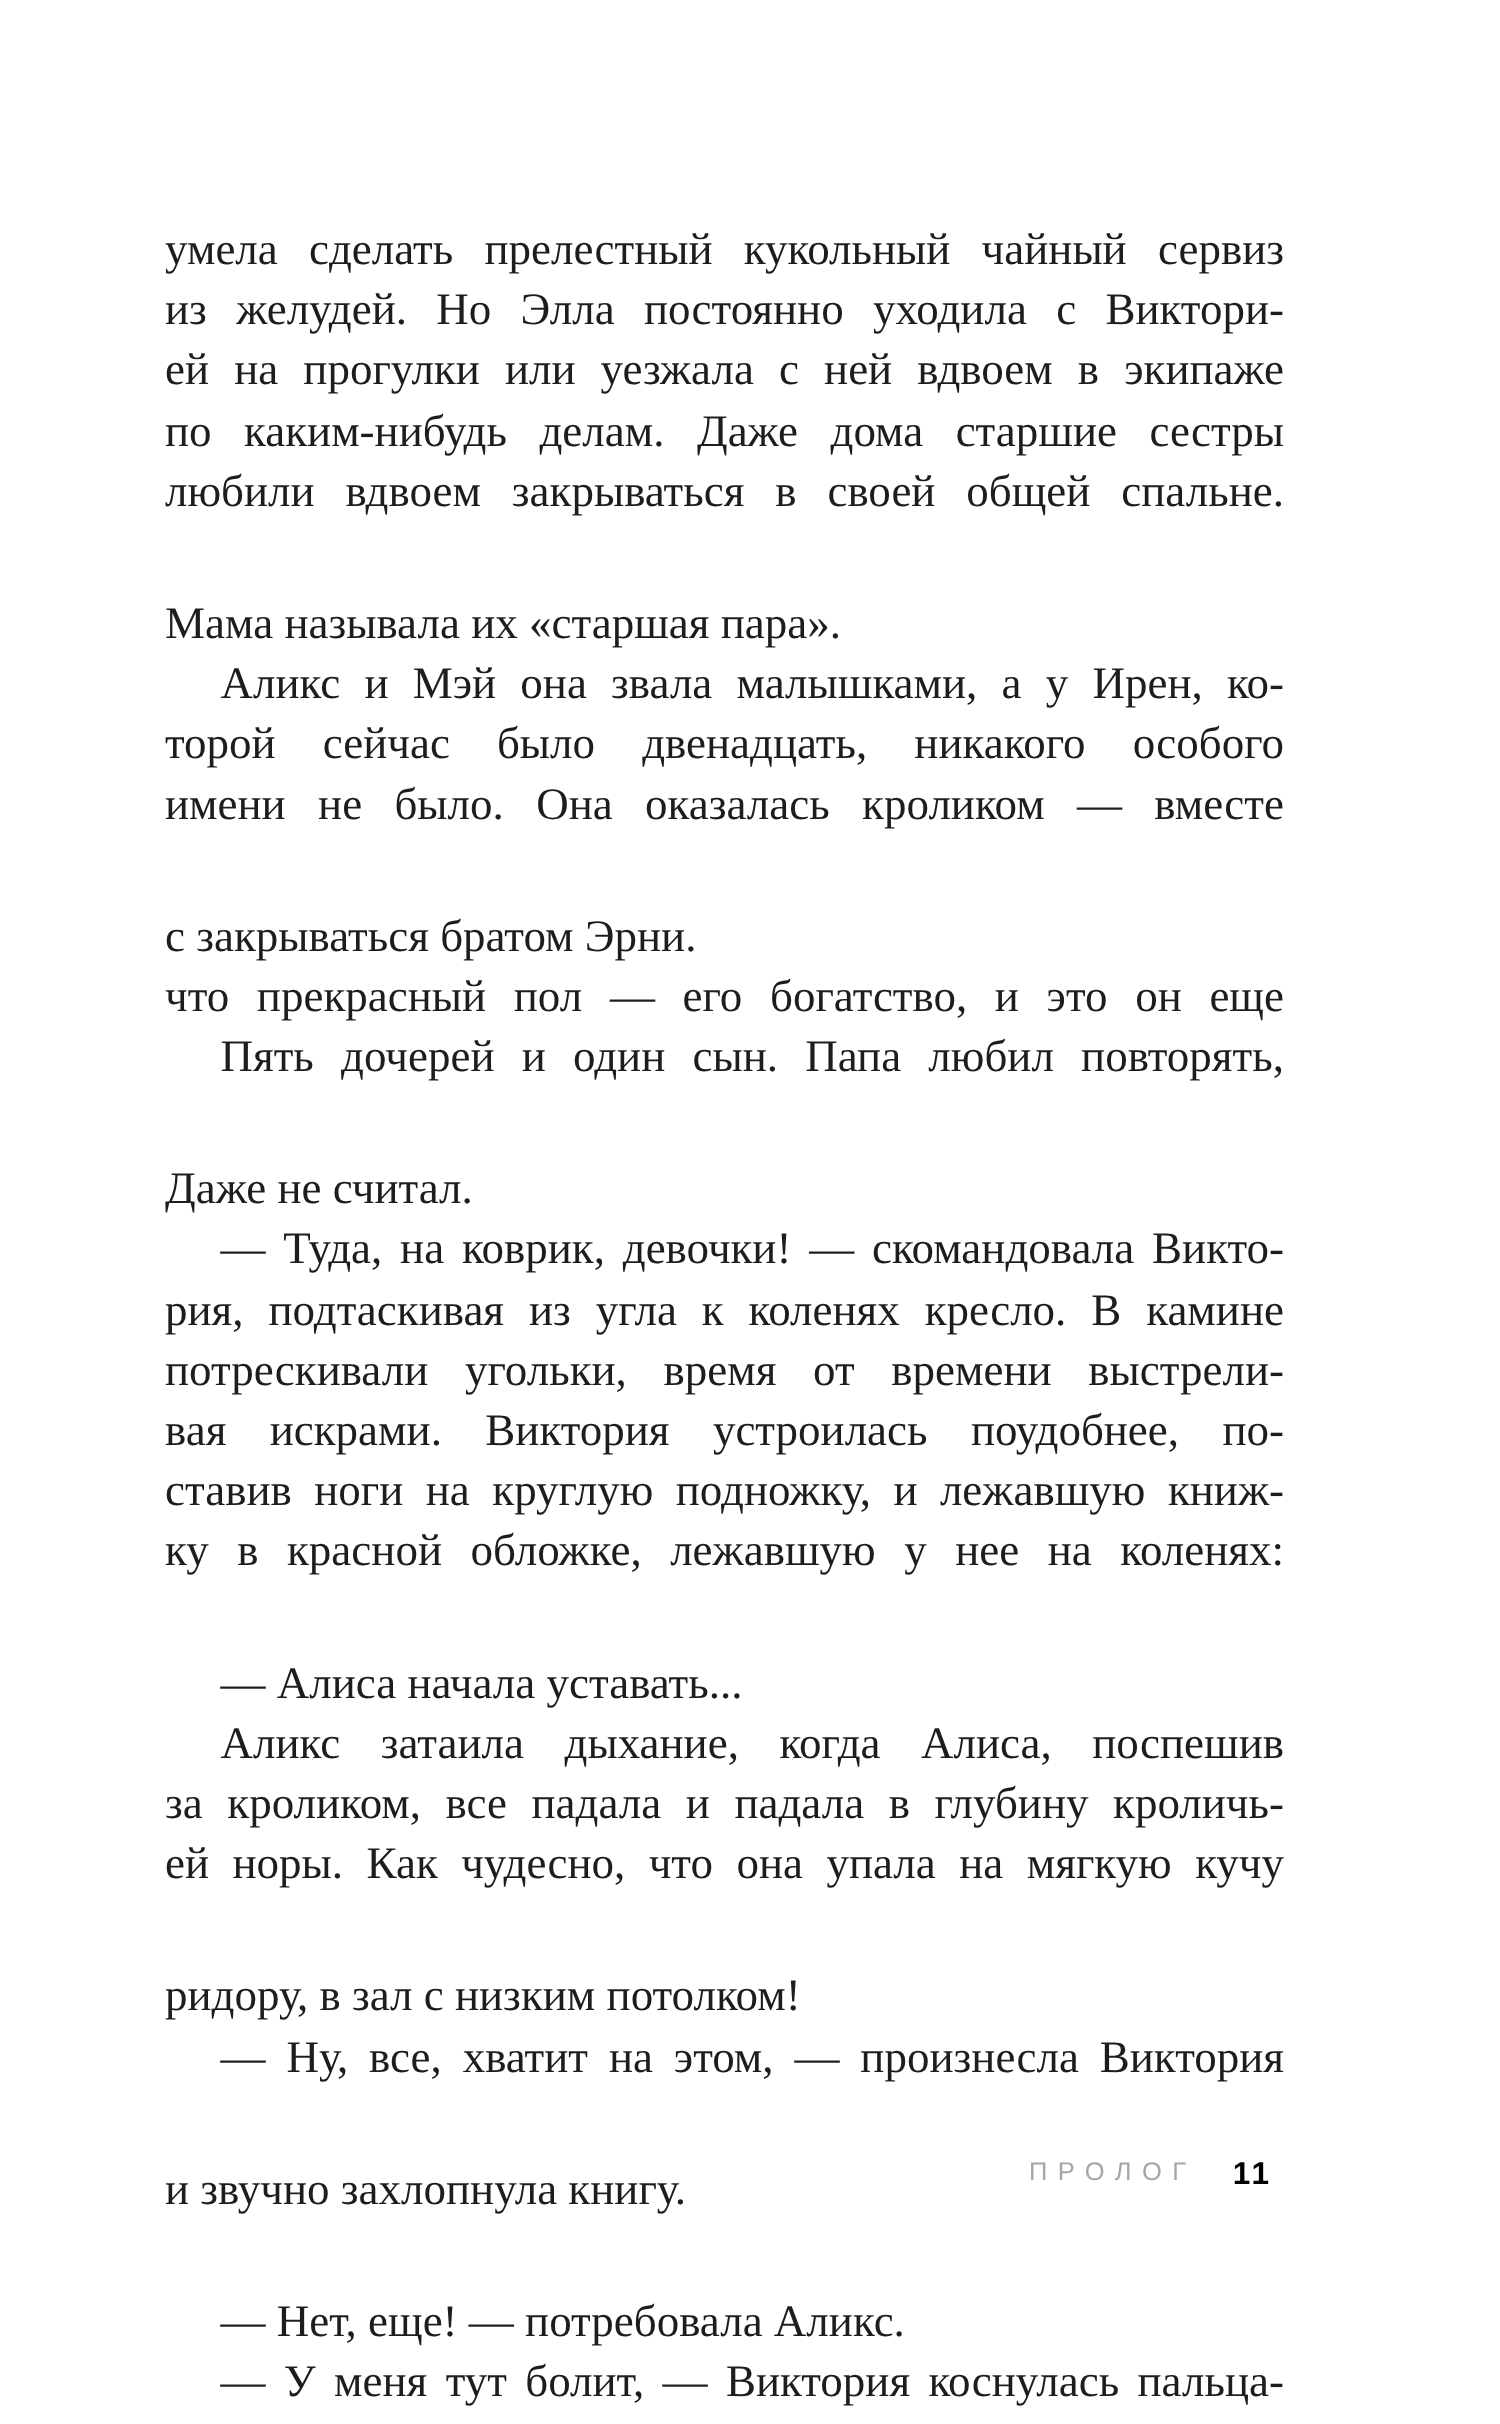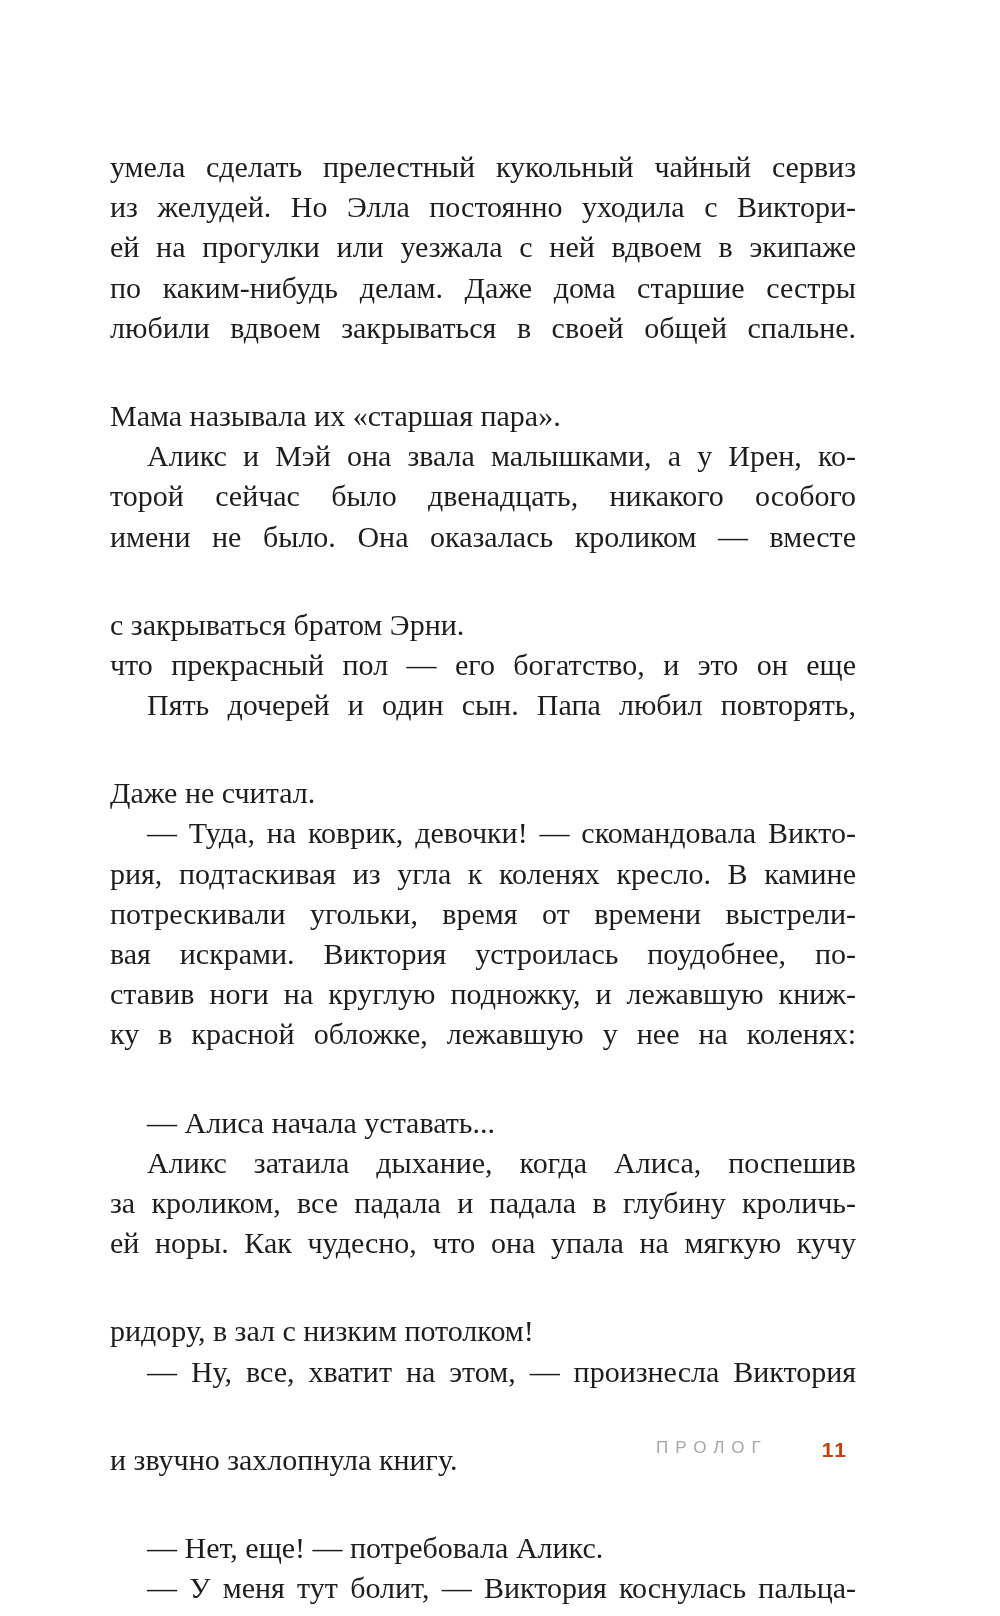--- a/index.html
+++ b/index.html
@@ -89,15 +89,15 @@
       <div class="line">ей норы. Как чудесно, что она упала на мягкую кучу</div>
       <div class="line par-end">ридору, в зал с низким потолком!</div>
       <div class="line indent">— Ну, все, хватит на этом, — произнесла Виктория</div>
       <div class="line par-end">и звучно захлопнула книгу.</div>
       <div class="line indent par-end">— Нет, еще! — потребовала Аликс.</div>
       <div class="line indent">— У меня тут болит, — Виктория коснулась пальца-</div>
       <div class="line par-end">ми шеи. — И горло распухло, больно глотать.</div>
     </div>
   <div class="footer">
     <span class="section" style="color: rgb(166, 166, 166);">ПРОЛОГ</span>
-    <span class="pagenum" style="color: #c2410c; margin-left: 30px;">11</span>
+    <span class="pagenum" style="color: #000000;">11</span>
   </div>
 </div>
 
 </body></html>

